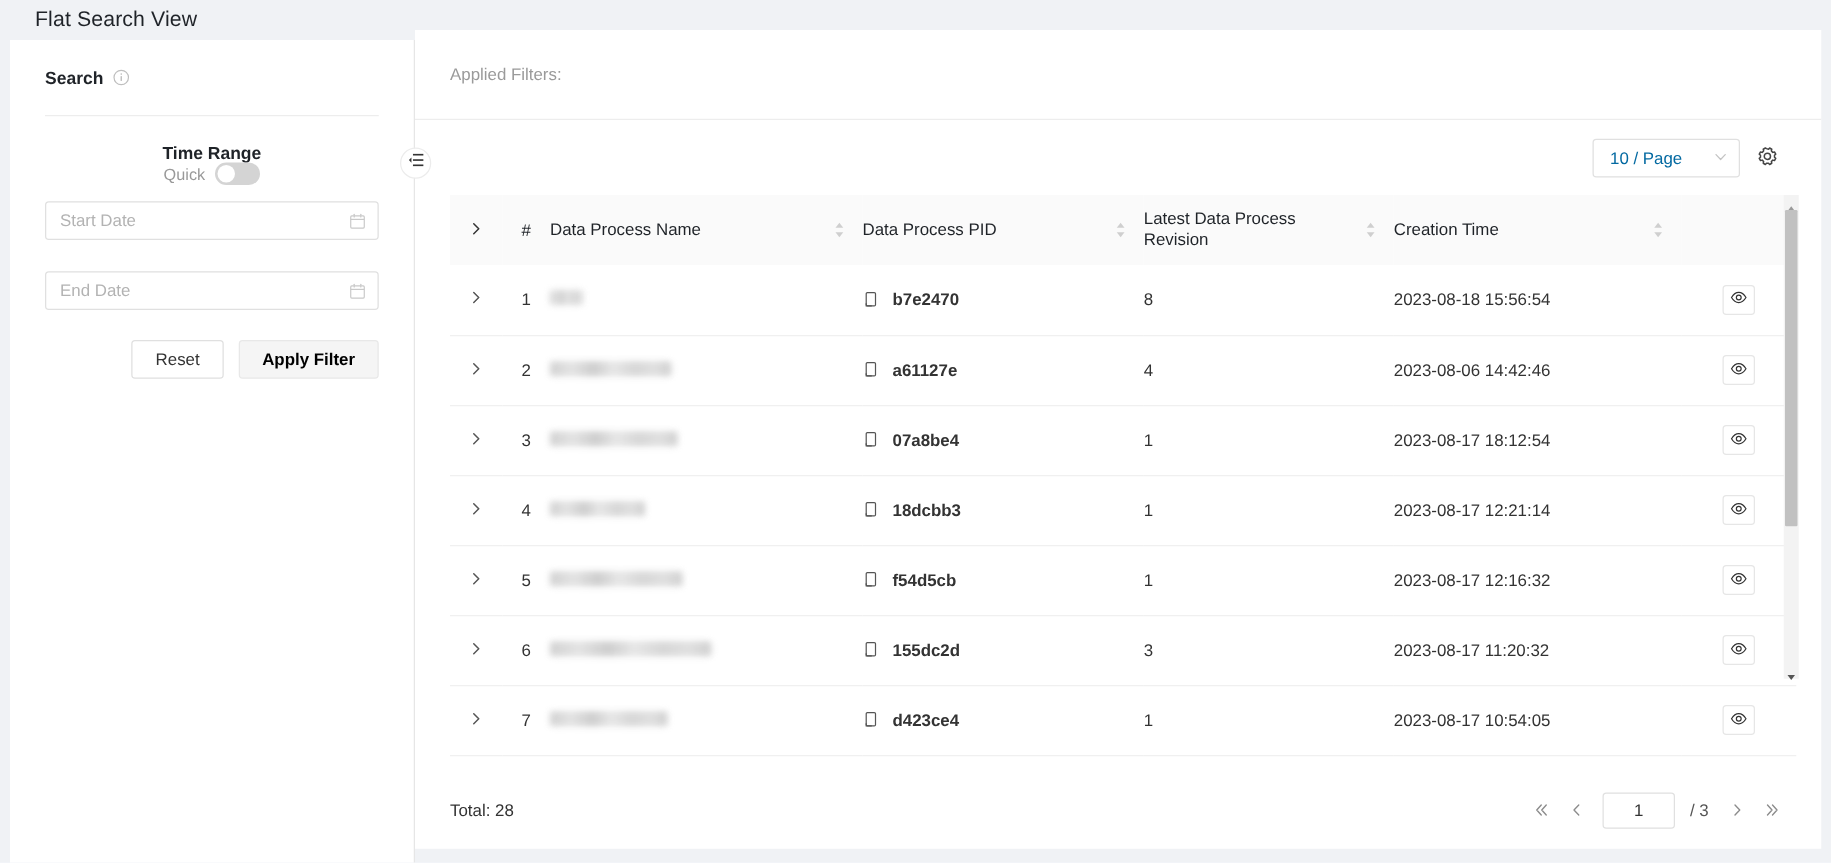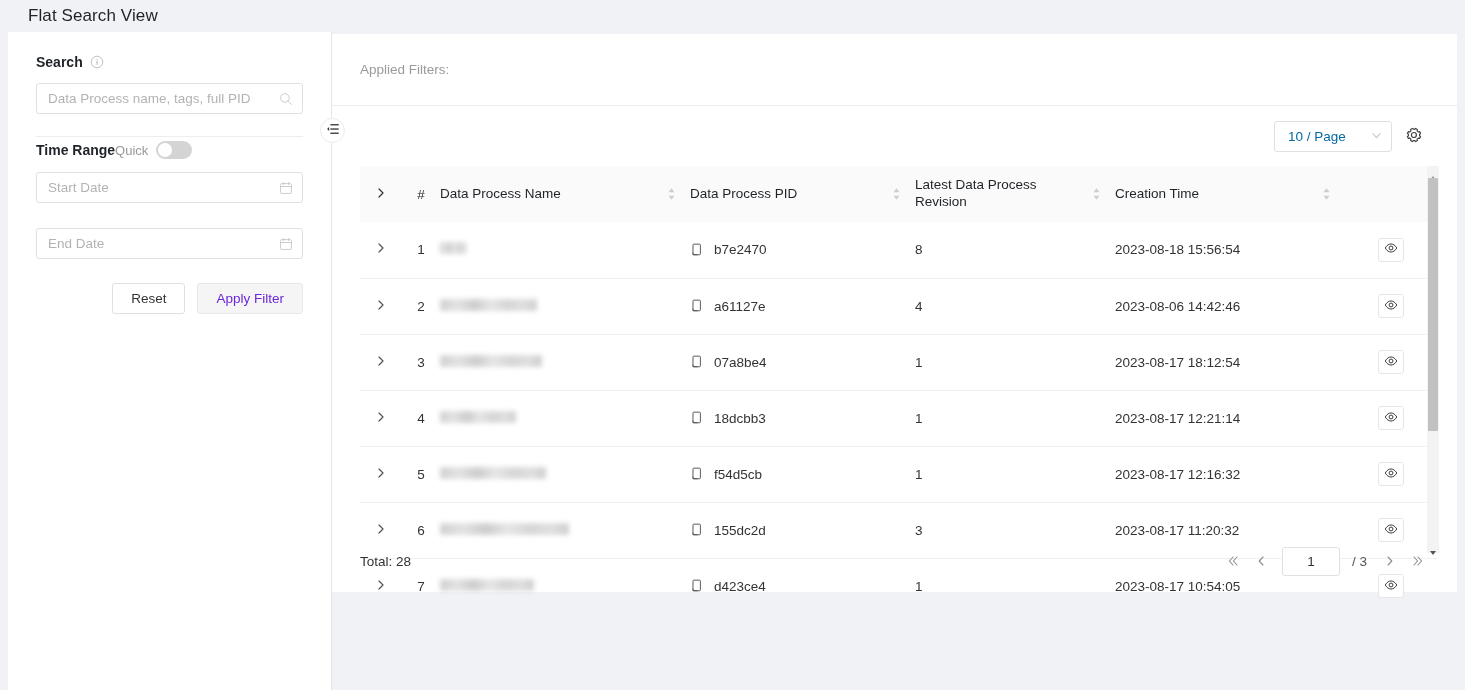--- a/index.html
+++ b/index.html
@@ -55,22 +55,22 @@
     color: #333; background: transparent; padding: 0; min-width: 0;
   }
   .field input::placeholder { color: #b3b3b3; }
   .field .fic { flex: 0 0 auto; width: 14px; height: 14px; opacity: .55; }
 
   .hr {
     margin: 22px 0 0 0; height: 1px; background: #ededed; width: 100%;
   }
 
   .trow {
-    margin-top: 4px;
-    display: flex; align-items: center; 
+    margin-top: 21px;
+    display: flex; align-items: center; justify-content: space-between; flex-direction: column;
   }
   .quickwrap { display: flex; align-items: center; gap: 8px; }
   .quick-label { font-size: 13px; color: #999; }
   .switch {
     width: 36px; height: 18px; border-radius: 9px; background: #d4d4d4;
     position: relative; display: inline-block;
   }
   .switch .knob {
     position: absolute; top: 2px; left: 2px; width: 14px; height: 14px;
     border-radius: 50%; background: #fff;
@@ -79,35 +79,35 @@
   .btnrow {
     margin-top: 24px; display: flex; justify-content: flex-end; gap: 12px;
   }
   .btn {
     height: 31px; padding: 0 18px; font-size: 13.5px;
     border-radius: 3px; border: 1px solid #e0e0e0; background: #fff;
     color: #333; cursor: pointer; font-family: "Liberation Sans", sans-serif;
     display: inline-flex; align-items: center; justify-content: center;
   }
   .btn.disabled {
-    background: #f5f5f5; color: #6d28d9; border-color: #e8e8e8; cursor: default;
+    background: #f5f5f5; color: #000000; border-color: #e8e8e8; cursor: default; font-weight: bold;
   }
 
   
   .collapse-handle {
     position: absolute; left: 320px; top: 118px;
     width: 25px; height: 25px; border-radius: 50%;
     background: #fff; border: 1px solid #ececec;
     display: flex; align-items: center; justify-content: center;
     cursor: pointer; z-index: 20;
   }
 
   
   .rightcard {
-    position: absolute; left: 332px; top: 34px; width: 1125px; height: 558px;
+    position: absolute; left: 332px; top: 24px; width: 1125px; height: 655px;
     background: #ffffff;
   }
   .applied {
     height: 72px; border-bottom: 1px solid #ededed;
     display: flex; align-items: center; padding-left: 28px;
   }
   .applied .lbl { font-size: 13.5px; color: #9a9a9a; }
 
   .toolbar {
     height: 60px; display: flex; align-items: center; justify-content: flex-end;
@@ -143,21 +143,21 @@
   .c-time  { width: 230px; }
   .c-act   { width: 92px; text-align: center !important; }
 
   th .thin { display: flex; align-items: center; justify-content: space-between;
              padding-right: 14px; }
   th .thin .txt { line-height: 1.25; }
   .sorter { flex: 0 0 auto; width: 9px; height: 16px; }
 
   .chev { width: 12px; height: 12px; display: inline-block; cursor: pointer; }
 
-  .pidcell { display: flex; align-items: center; gap: 11px; }
+  .pidcell { display: flex; align-items: center; gap: 11px; font-weight: bold; }
   .copy-icon { width: 13px; height: 14px; flex: 0 0 auto; cursor: pointer; }
 
   .blurname {
     display: inline-block; height: 12px; border-radius: 2px;
     background: linear-gradient(90deg,#c9c9c9 0%,#dedede 18%,#c4c4c4 36%,#e2e2e2 52%,#cfcfcf 70%,#dadada 86%,#c7c7c7 100%);
     filter: blur(2.6px);
     opacity: .85;
   }
 
   .eye-btn {
@@ -216,29 +216,20 @@
         <span>Search</span>
         <span class="info-icon">
           <svg width="14" height="14" viewBox="0 0 16 16">
             <circle cx="8" cy="8" r="6.6" fill="none" stroke="#bfbfbf" stroke-width="1.1"></circle>
             <circle cx="8" cy="4.9" r="0.75" fill="#bfbfbf"></circle>
             <rect x="7.35" y="6.7" width="1.3" height="4.6" rx="0.5" fill="#bfbfbf"></rect>
           </svg>
         </span>
       </div>
 
-      <div class="field">
-        <input type="text" value="" placeholder="Data Process name, tags, full PID" style="">
-        <span class="fic">
-          <svg width="14" height="14" viewBox="0 0 16 16">
-            <circle cx="6.8" cy="6.8" r="4.9" fill="none" stroke="#9e9e9e" stroke-width="1.1"></circle>
-            <line x1="10.4" y1="10.4" x2="14.3" y2="14.3" stroke="#9e9e9e" stroke-width="1.1" stroke-linecap="round"></line>
-          </svg>
-        </span>
-      </div>
 
       <div class="hr"></div>
 
       <div class="trow">
         <div class="section-label">Time Range</div>
         <div class="quickwrap">
           <span class="quick-label">Quick</span>
           <span class="switch">
             <span class="knob"></span>
           </span>

